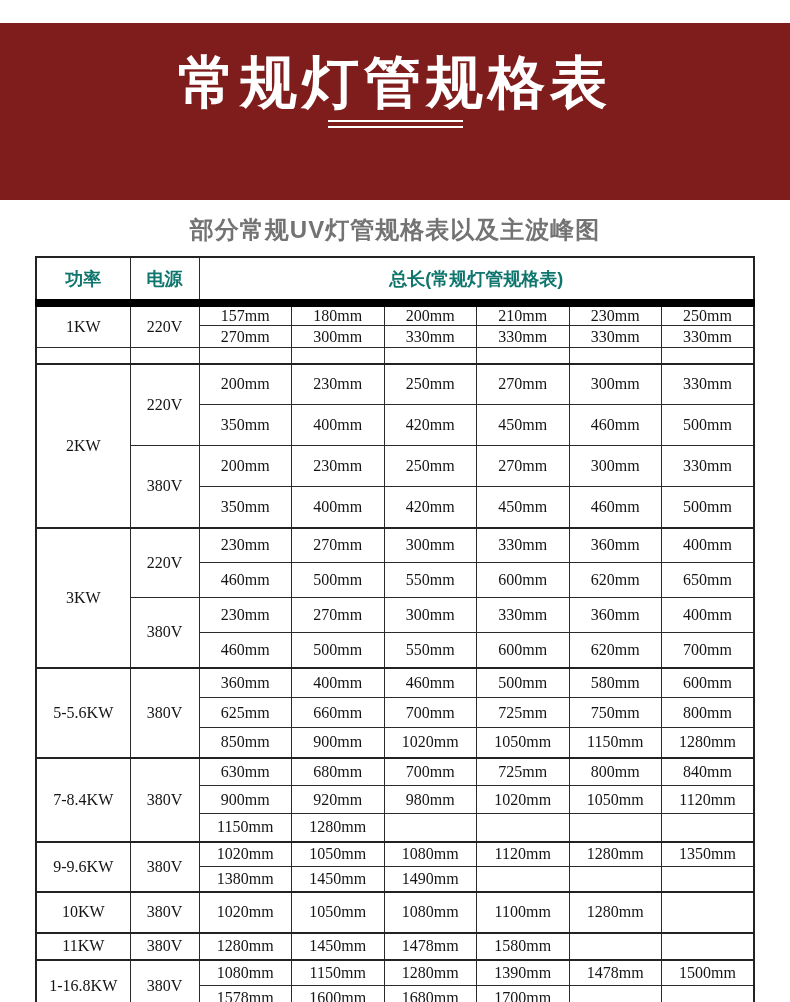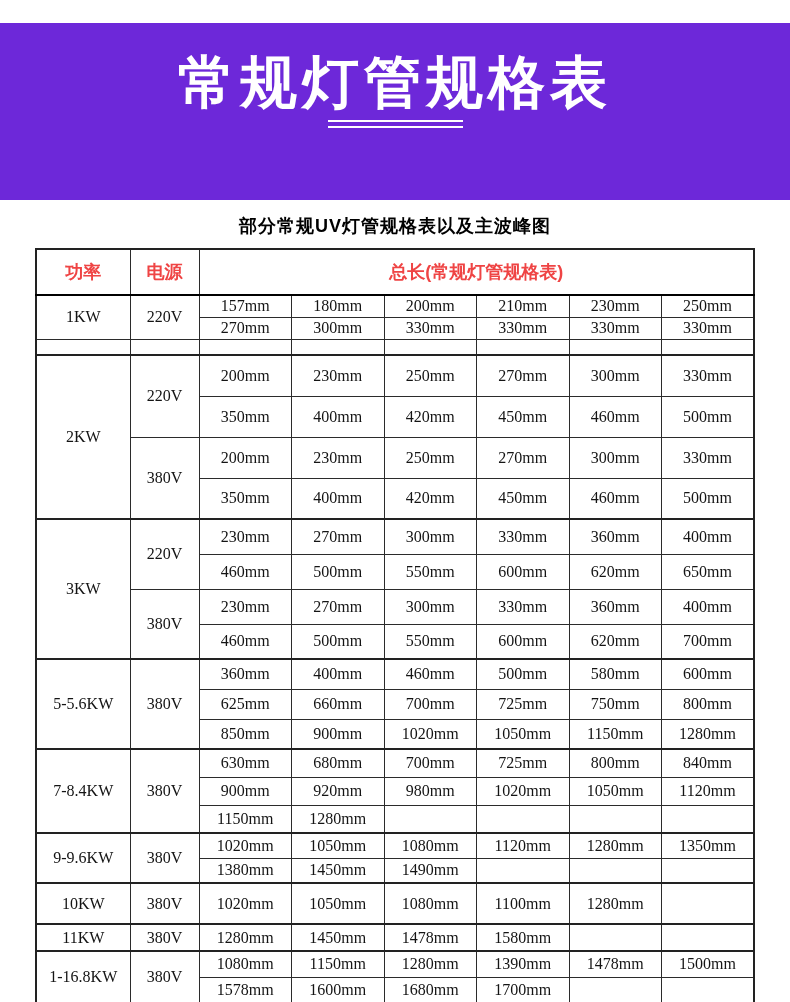--- a/index.html
+++ b/index.html
@@ -3,21 +3,21 @@
 <meta charset="utf-8">
 <style>
   html,body { margin:0; padding:0; background:#ffffff; }
   body { width:790px; font-family:"Liberation Sans", sans-serif; }
   .page { width:790px; }
 
   
   .banner {
     margin-top:23px;
     height:177px;
-    background:#6d28d9;
+    background:#7f1d1d;
     color:#ffffff;
     text-align:center;
     overflow:hidden;
   }
   .banner-title {
     margin:0;
     padding-top:28px;
     font-size:57px;
     font-weight:800;
     letter-spacing:5px;
@@ -34,22 +34,22 @@
     display:block;
     width:135px;
     height:2px;
     background:#ffffff;
     margin:0 auto 4px auto;
   }
 
   
   .red-title {
     text-align:center;
-    color:#000000;
-    font-size:18px;
+    color:#737373;
+    font-size:24px;
     font-weight:700;
     letter-spacing:1px;
     margin:14px 0 10px 0;
   }
 
   
   table.spec {
     border-collapse:collapse;
     table-layout:fixed;
     width:720px;
@@ -61,22 +61,22 @@
     text-align:center;
     vertical-align:middle;
     padding:0;
     overflow:hidden;
     white-space:nowrap;
   }
   table.spec thead tr { height:46px; }
   table.spec th {
     font-size:18px;
     font-weight:700;
-    color:#ef4444;
-    border-bottom:2px solid #000000;
+    color:#0f766e;
+    border-bottom:8px solid #000000;
     background:#ffffff;
   }
   table.spec td {
     font-family:"Liberation Serif", serif;
     font-size:16px;
     color:#141414;
     background:#ffffff;
   }
   tr.section-start td { border-top:2px solid #222222; }
 

